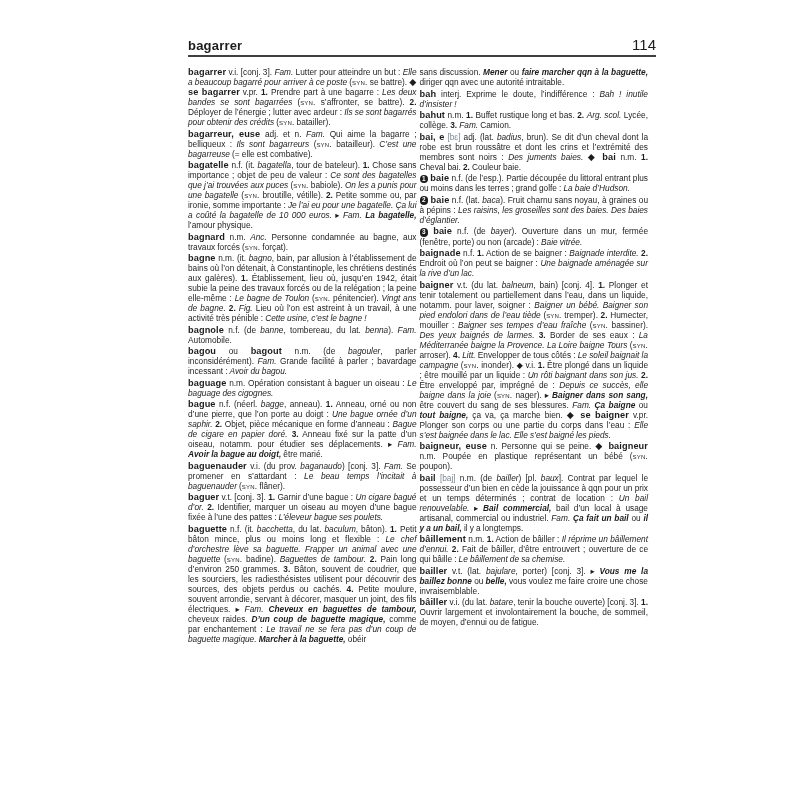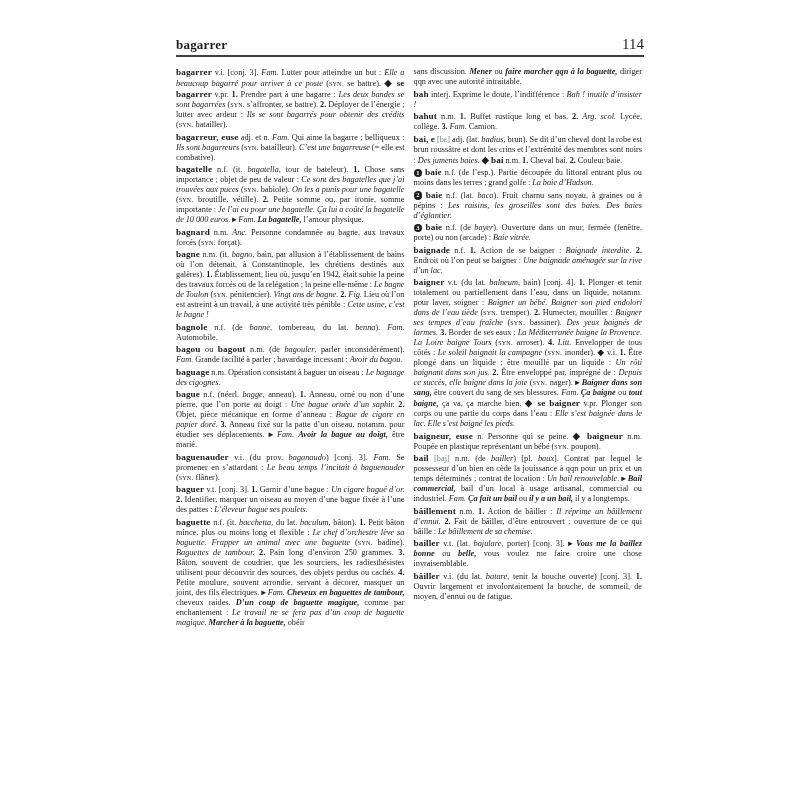--- a/index.html
+++ b/index.html
@@ -4,26 +4,26 @@
 <style>
   :root{
     --text:#1d1d1d; --rule:#3f3f3f; --phonetic:#7b8792; --paper:#ffffff;
   }
   html,body{margin:0;padding:0;}
   body{
     width:800px;height:800px;background:var(--paper);
     font-family:"Liberation Sans","DejaVu Sans",sans-serif;color:var(--text);
     position:relative;overflow:hidden;
   }
-  .page{position:absolute;left:176px;top:0;width:468px;font-family:Liberation Serif, serif;}
+  .page{position:absolute;left:188px;top:0;width:468px;}
   .page-header{display:flex;justify-content:space-between;align-items:flex-end;padding-top:36px;}
   .running-head{font-weight:700;font-size:13px;letter-spacing:.2px;}
   .page-number{font-size:15px;}
   .header-rule{height:2px;background:var(--rule);margin-top:2px;}
-  .columns{display:flex;gap:9px;margin-top:10px;}
+  .columns{display:flex;gap:3px;margin-top:10px;}
   .col{width:228.5px;text-align:justify;font-size:8.3px;line-height:10px;
        hyphens:auto;-webkit-hyphens:auto;word-spacing:-0.2px;}
   .entry{margin:0 0 1.5px 0;}
   .seg-h{font-weight:700;font-size:9.2px;letter-spacing:.1px;}
   .seg-b{font-weight:700;}
   .seg-i{font-style:italic;}
   .seg-bi{font-weight:700;font-style:italic;}
   .seg-sc{font-variant:small-caps;letter-spacing:.2px;}
   .seg-ph{color:var(--phonetic);}
   .seg-c{display:inline-block;width:8.6px;height:8.6px;border-radius:50%;

